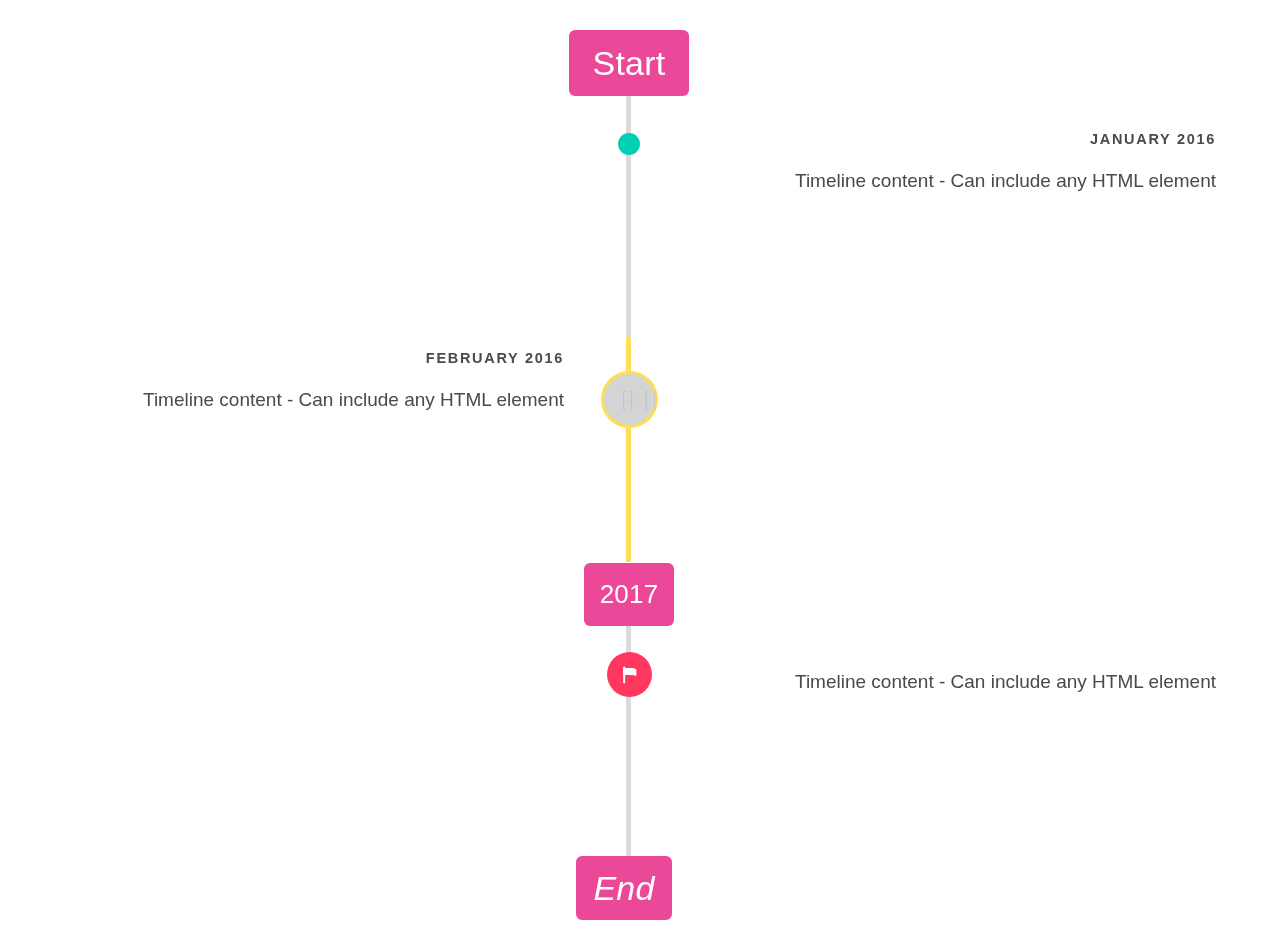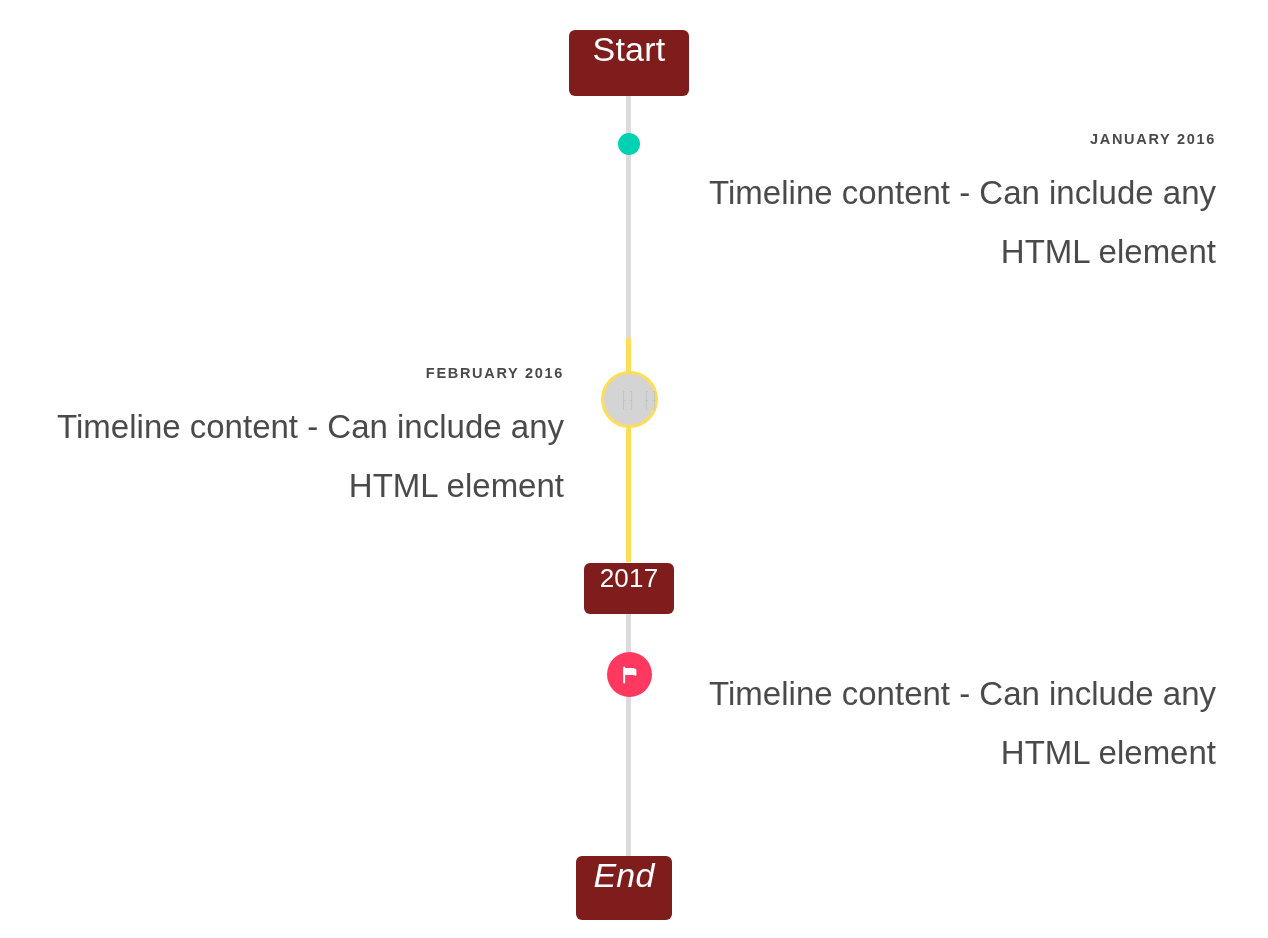--- a/index.html
+++ b/index.html
@@ -28,35 +28,35 @@
     background: #dbdbdb;
   }
   .axis.seg-a { top: 96px;  height: 242px; }            
   .axis.seg-b { top: 338px; height: 224px; background: #ffdd57; } 
   .axis.seg-c { top: 614px; height: 242px; }            
 
   
   .tl-badge {
     position: absolute;
     left: 569px;
-    background: #7f1d1d;
+    background: #ec4899;
     color: #ffffff;
     border-radius: 6px;
     display: flex;
-    align-items: flex-start;
+    align-items: center;
     justify-content: center;
     letter-spacing: 0.2px;
     z-index: 4;
   }
   .tl-badge.start {
     top: 30px;  width: 120px; height: 66px;
     font-size: 34px;
   }
   .tl-badge.mid {
-    top: 563px; width: 90px; height: 51px;
+    top: 563px; width: 90px; height: 63px;
     left: 584px;
     font-size: 26px;
   }
   .tl-badge.end {
     top: 856px; width: 96px; height: 64px;
     left: 576px;
     font-size: 34px;
     font-style: italic;
   }
 
@@ -119,21 +119,21 @@
     font-size: 14.5px;
     font-weight: bold;
     letter-spacing: 1.7px;
     color: #4a4a4a;
     text-transform: uppercase;
     line-height: 1.2;
   }
 
   .tl-body {
     margin-top: 16px;
-    font-size: 33px;
+    font-size: 19px;
     line-height: 1.78;
     color: #4a4a4a;
     font-weight: 400;
   }
 </style>
 </head>
 <body>
 
 <div class="timeline">
 
@@ -151,21 +151,21 @@
       <div class="tl-heading">JANUARY 2016</div>
       <div class="tl-body">Timeline content - Can include any HTML element</div>
     </div>
   </div>
 
   <div class="tl-item" style="top:0">
     <div class="tl-marker image" style="top:371px">
       <span class="broken-glyph">[] []
 [] []</span>
     </div>
-    <div class="tl-content left" style="top:365px">
+    <div class="tl-content left" style="top:350px">
       <div class="tl-heading">FEBRUARY 2016</div>
       <div class="tl-body">Timeline content - Can include any HTML element</div>
     </div>
   </div>
 
   <div class="tl-badge mid">
     <span>2017</span>
   </div>
 
   <div class="tl-item" style="top:0">

